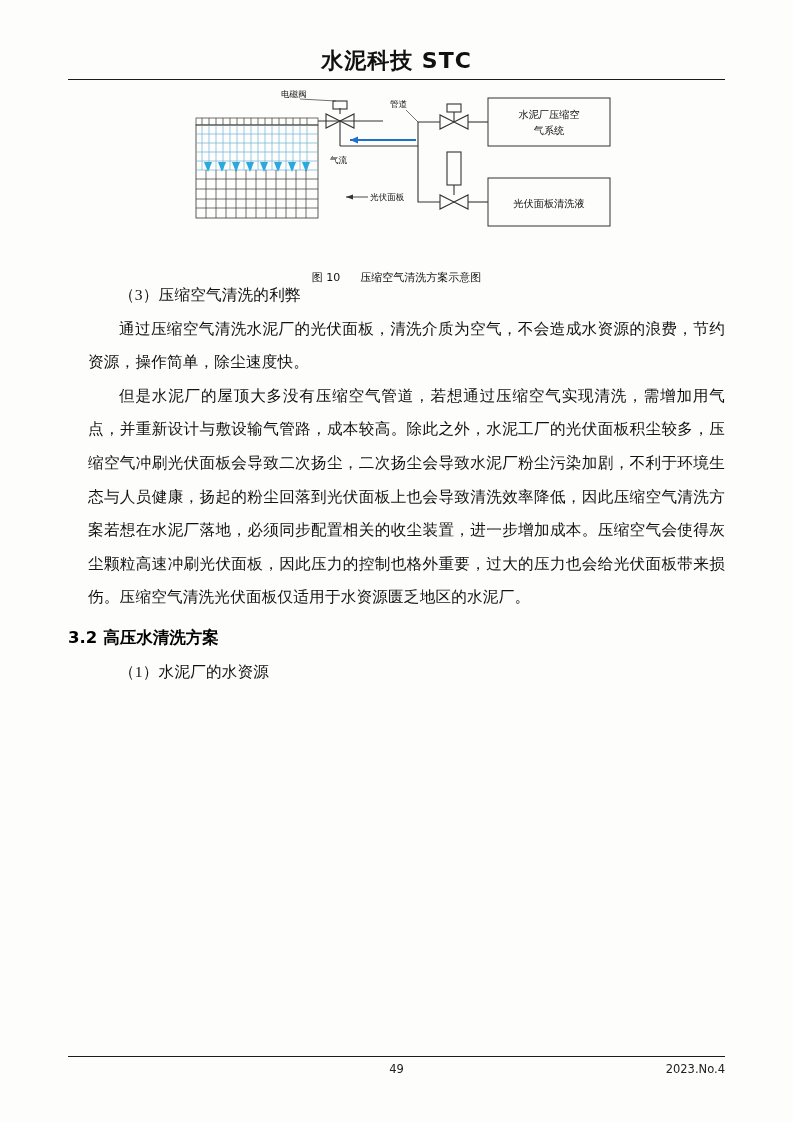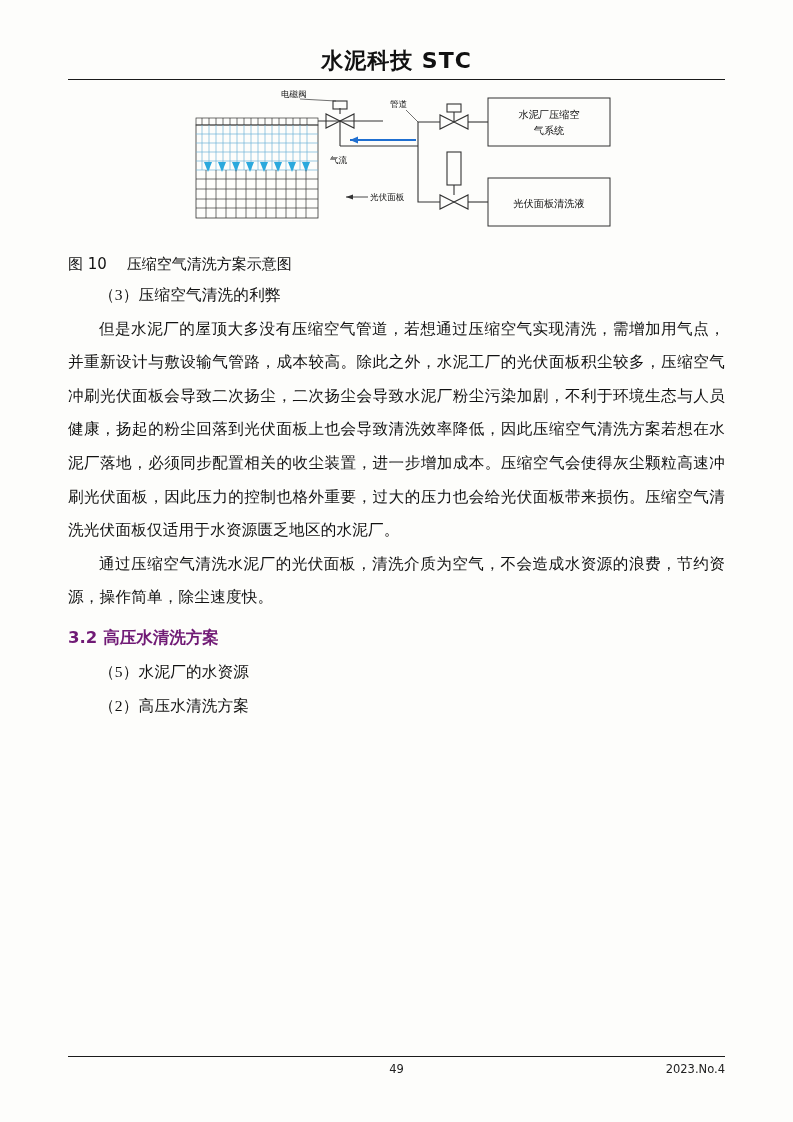--- a/index.html
+++ b/index.html
@@ -50,50 +50,51 @@
     left: 110px;
     top: 90px;
     width: 440px;
     height: 155px;
     text-align: right;
   }
   .figure svg { display: block; }
   .fig-caption {
     position: absolute;
     left: 0;
-    top: 255px;
-    width: 657px;
-    font-size: 15px;
+    top: 270px;
+    width: 657px;
+    text-align: center;
+    font-size: 11px;
     font-family: "DejaVu Sans", sans-serif;
   }
   .fig-caption .gap { display: inline-block; width: 20px; }
 
   
   .body {
     position: absolute;
     left: 0;
     top: 278px;
     width: 657px;
   }
   p.t {
     margin: 0 0 0 0;
     font-size: 15.6px;
     line-height: 33.6px;
     text-align: justify;
     text-justify: inter-ideograph;
     letter-spacing: 0.2px;
   }
-  p.ind { text-indent: 31px; }
+  p.ind { text-indent: 31px; margin-left: 20px; }
   h3.sec {
     margin: 7px 0 0 0;
     font-family: "DejaVu Sans", sans-serif;
     font-size: 16.5px;
     font-weight: bold;
     line-height: 34px;
-    color: #701a75;
+    color: #000000;
   }
   h3.sec .num { margin-right: 6px; }
   sup { font-size: 10px; vertical-align: super; }
 
   
   .footer-rule {
     position: absolute;
     left: 0;
     top: 1056px;
     width: 657px;
@@ -284,29 +285,28 @@
         <text class="fb" x="371" y="117" text-anchor="middle">光伏面板清洗液</text>
       </svg>
     </div>
 
     <div class="fig-caption">
       <span>图 10</span><span class="gap"></span><span>压缩空气清洗方案示意图</span>
     </div>
 
     <div class="body">
       <p class="t ind">（3）压缩空气清洗的利弊</p>
+      <p class="t ind">通过压缩空气清洗水泥厂的光伏面板，清洗介质为空气，不会造成水资源的浪费，节约资源，操作简单，除尘速度快。</p>
       <p class="t ind">但是水泥厂的屋顶大多没有压缩空气管道，若想通过压缩空气实现清洗，需增加用气点，并重新设计与敷设输气管路，成本较高。除此之外，水泥工厂的光伏面板积尘较多，压缩空气冲刷光伏面板会导致二次扬尘，二次扬尘会导致水泥厂粉尘污染加剧，不利于环境生态与人员健康，扬起的粉尘回落到光伏面板上也会导致清洗效率降低，因此压缩空气清洗方案若想在水泥厂落地，必须同步配置相关的收尘装置，进一步增加成本。压缩空气会使得灰尘颗粒高速冲刷光伏面板，因此压力的控制也格外重要，过大的压力也会给光伏面板带来损伤。压缩空气清洗光伏面板仅适用于水资源匮乏地区的水泥厂。</p>
-      <p class="t ind">通过压缩空气清洗水泥厂的光伏面板，清洗介质为空气，不会造成水资源的浪费，节约资源，操作简单，除尘速度快。</p>
 
       <h3 class="sec">
         <span class="num">3.2</span><span>高压水清洗方案</span>
       </h3>
 
-      <p class="t ind">（5）水泥厂的水资源</p>
-      <p class="t ind">（2）高压水清洗方案</p>
+      <p class="t ind">（1）水泥厂的水资源</p>
     </div>
 
     <div class="footer-rule"></div>
     <div class="footer">
       <span class="pg">49</span>
       <span class="iss">2023.No.4</span>
     </div>
 
   </div>
 </div>

